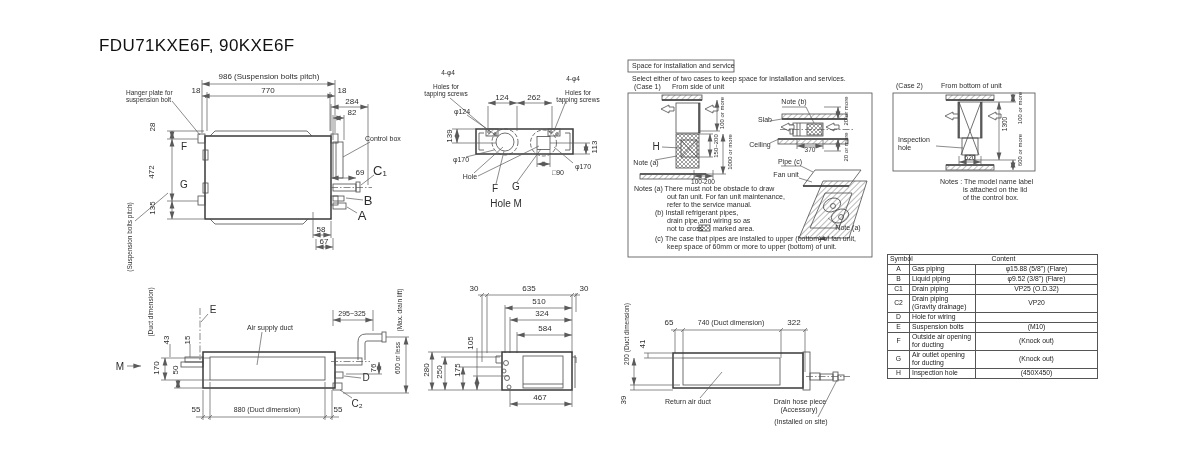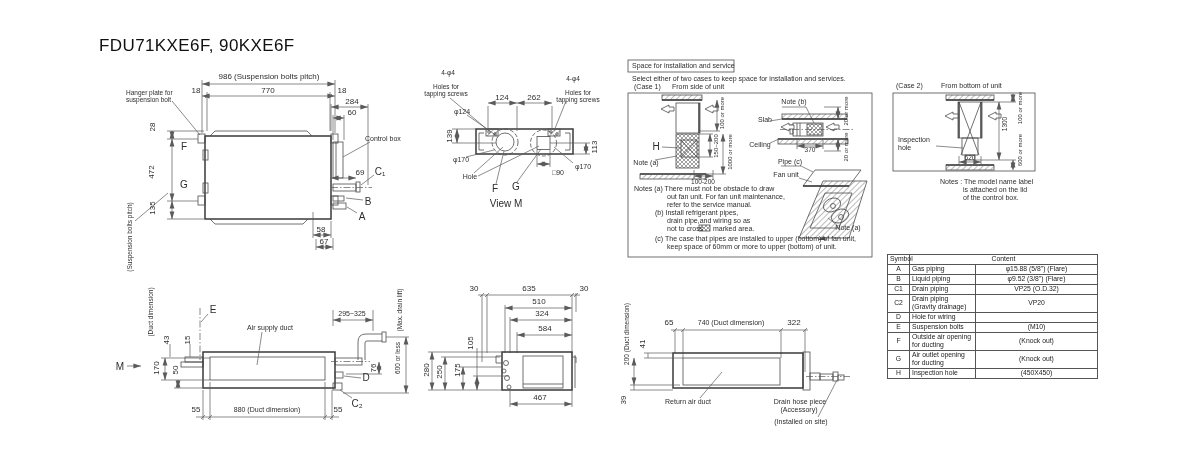--- a/index.html
+++ b/index.html
@@ -11,21 +11,21 @@
   .cl{stroke:#5a5a5a;stroke-width:.7;fill:none;stroke-dasharray:7 2 1.5 2}
   .dash{stroke-dasharray:4 2}
   .d2{marker-start:url(#ar);marker-end:url(#ar)}
   .de{marker-end:url(#ar)}
   .hf{fill:url(#h1);stroke:#4d4d4d;stroke-width:.8}
   .xf{fill:url(#h2);stroke:#4d4d4d;stroke-width:.8}
   .lb{position:absolute;font-size:8px;line-height:1.1;color:#2d2d2d;transform:translate(-50%,-50%);white-space:nowrap;text-align:center}
   .la{transform:translate(0,-50%);text-align:left}
   .v{transform:translate(-50%,-50%) rotate(-90deg)}
   .ml{white-space:pre-line}
-  .s6{font-size:6px}.s65{font-size:6.5px}.s7{font-size:7px}.s10{font-size:10px}.s11{font-size:10px}
+  .s6{font-size:6px}.s65{font-size:6.5px}.s7{font-size:7px}.s10{font-size:10px}.s11{font-size:13px}
   .t{font-size:17px;color:#101010;letter-spacing:.4px}
   table.sym{position:absolute;left:887px;top:254px;border-collapse:collapse;font-size:6.8px;color:#222;table-layout:fixed;width:210px;background:#fff}
   .sym td,.sym th{border:1px solid #555;padding:0 2px;font-weight:normal;text-align:center;white-space:pre-line;line-height:1.25;height:9px}
   .sym td.d{text-align:left}
 </style>
 </head>
 <body>
 
 <div id="page">
 
@@ -344,21 +344,21 @@
   </g>
 </svg>
 
   <span class="lb la t" style="left:99px;top:46px">FDU71KXE6F, 90KXE6F</span>
 
   <span class="lb" style="left:269px;top:77px">986 (Suspension bolts pitch)</span>
   <span class="lb" style="left:196px;top:91px">18</span>
   <span class="lb" style="left:268px;top:91px">770</span>
   <span class="lb" style="left:342px;top:91px">18</span>
   <span class="lb" style="left:352px;top:102px">284</span>
-  <span class="lb" style="left:352px;top:113px">60</span>
+  <span class="lb" style="left:352px;top:113px">82</span>
   <span class="lb la ml s65" style="left:126px;top:96px">Hanger plate for
 suspension bolt</span>
   <span class="lb v" style="left:153px;top:127px">28</span>
   <span class="lb s10" style="left:184px;top:146px">F</span>
   <span class="lb v" style="left:152px;top:172px">472</span>
   <span class="lb s10" style="left:184px;top:184px">G</span>
   <span class="lb v" style="left:153px;top:208px">135</span>
   <span class="lb v s65" style="left:130px;top:237px">(Suspension bolts pitch)</span>
   <span class="lb la s7" style="left:365px;top:139px">Control box</span>
   <span class="lb" style="left:360px;top:173px">69</span>
@@ -378,21 +378,21 @@
   <span class="lb" style="left:534px;top:98px">262</span>
   <span class="lb s7" style="left:462px;top:112px">φ124</span>
   <span class="lb v" style="left:450px;top:136px">139</span>
   <span class="lb s7" style="left:461px;top:160px">φ170</span>
   <span class="lb s7" style="left:470px;top:177px">Hole</span>
   <span class="lb s10" style="left:495px;top:188px">F</span>
   <span class="lb s10" style="left:516px;top:186px">G</span>
   <span class="lb s7" style="left:558px;top:173px">□90</span>
   <span class="lb s7" style="left:583px;top:167px">φ170</span>
   <span class="lb v" style="left:595px;top:147px">113</span>
-  <span class="lb s10" style="left:506px;top:203px">View M</span>
+  <span class="lb s10" style="left:506px;top:203px">Hole M</span>
 
   <span class="lb la s7" style="left:632px;top:66px">Space for installation and service</span>
   <span class="lb la s7" style="left:632px;top:79px">Select either of two cases to keep space for installation and services.</span>
   <span class="lb la s7" style="left:634px;top:87px">(Case 1)</span>
   <span class="lb la s7" style="left:672px;top:87px">From side of unit</span>
   <span class="lb v s6" style="left:722px;top:113px">100 or more</span>
   <span class="lb s10" style="left:656px;top:146px">H</span>
   <span class="lb s7" style="left:646px;top:163px">Note (a)</span>
   <span class="lb v s6" style="left:716px;top:146px">150~200</span>
   <span class="lb v s6" style="left:730px;top:152px">1000 or more</span>

